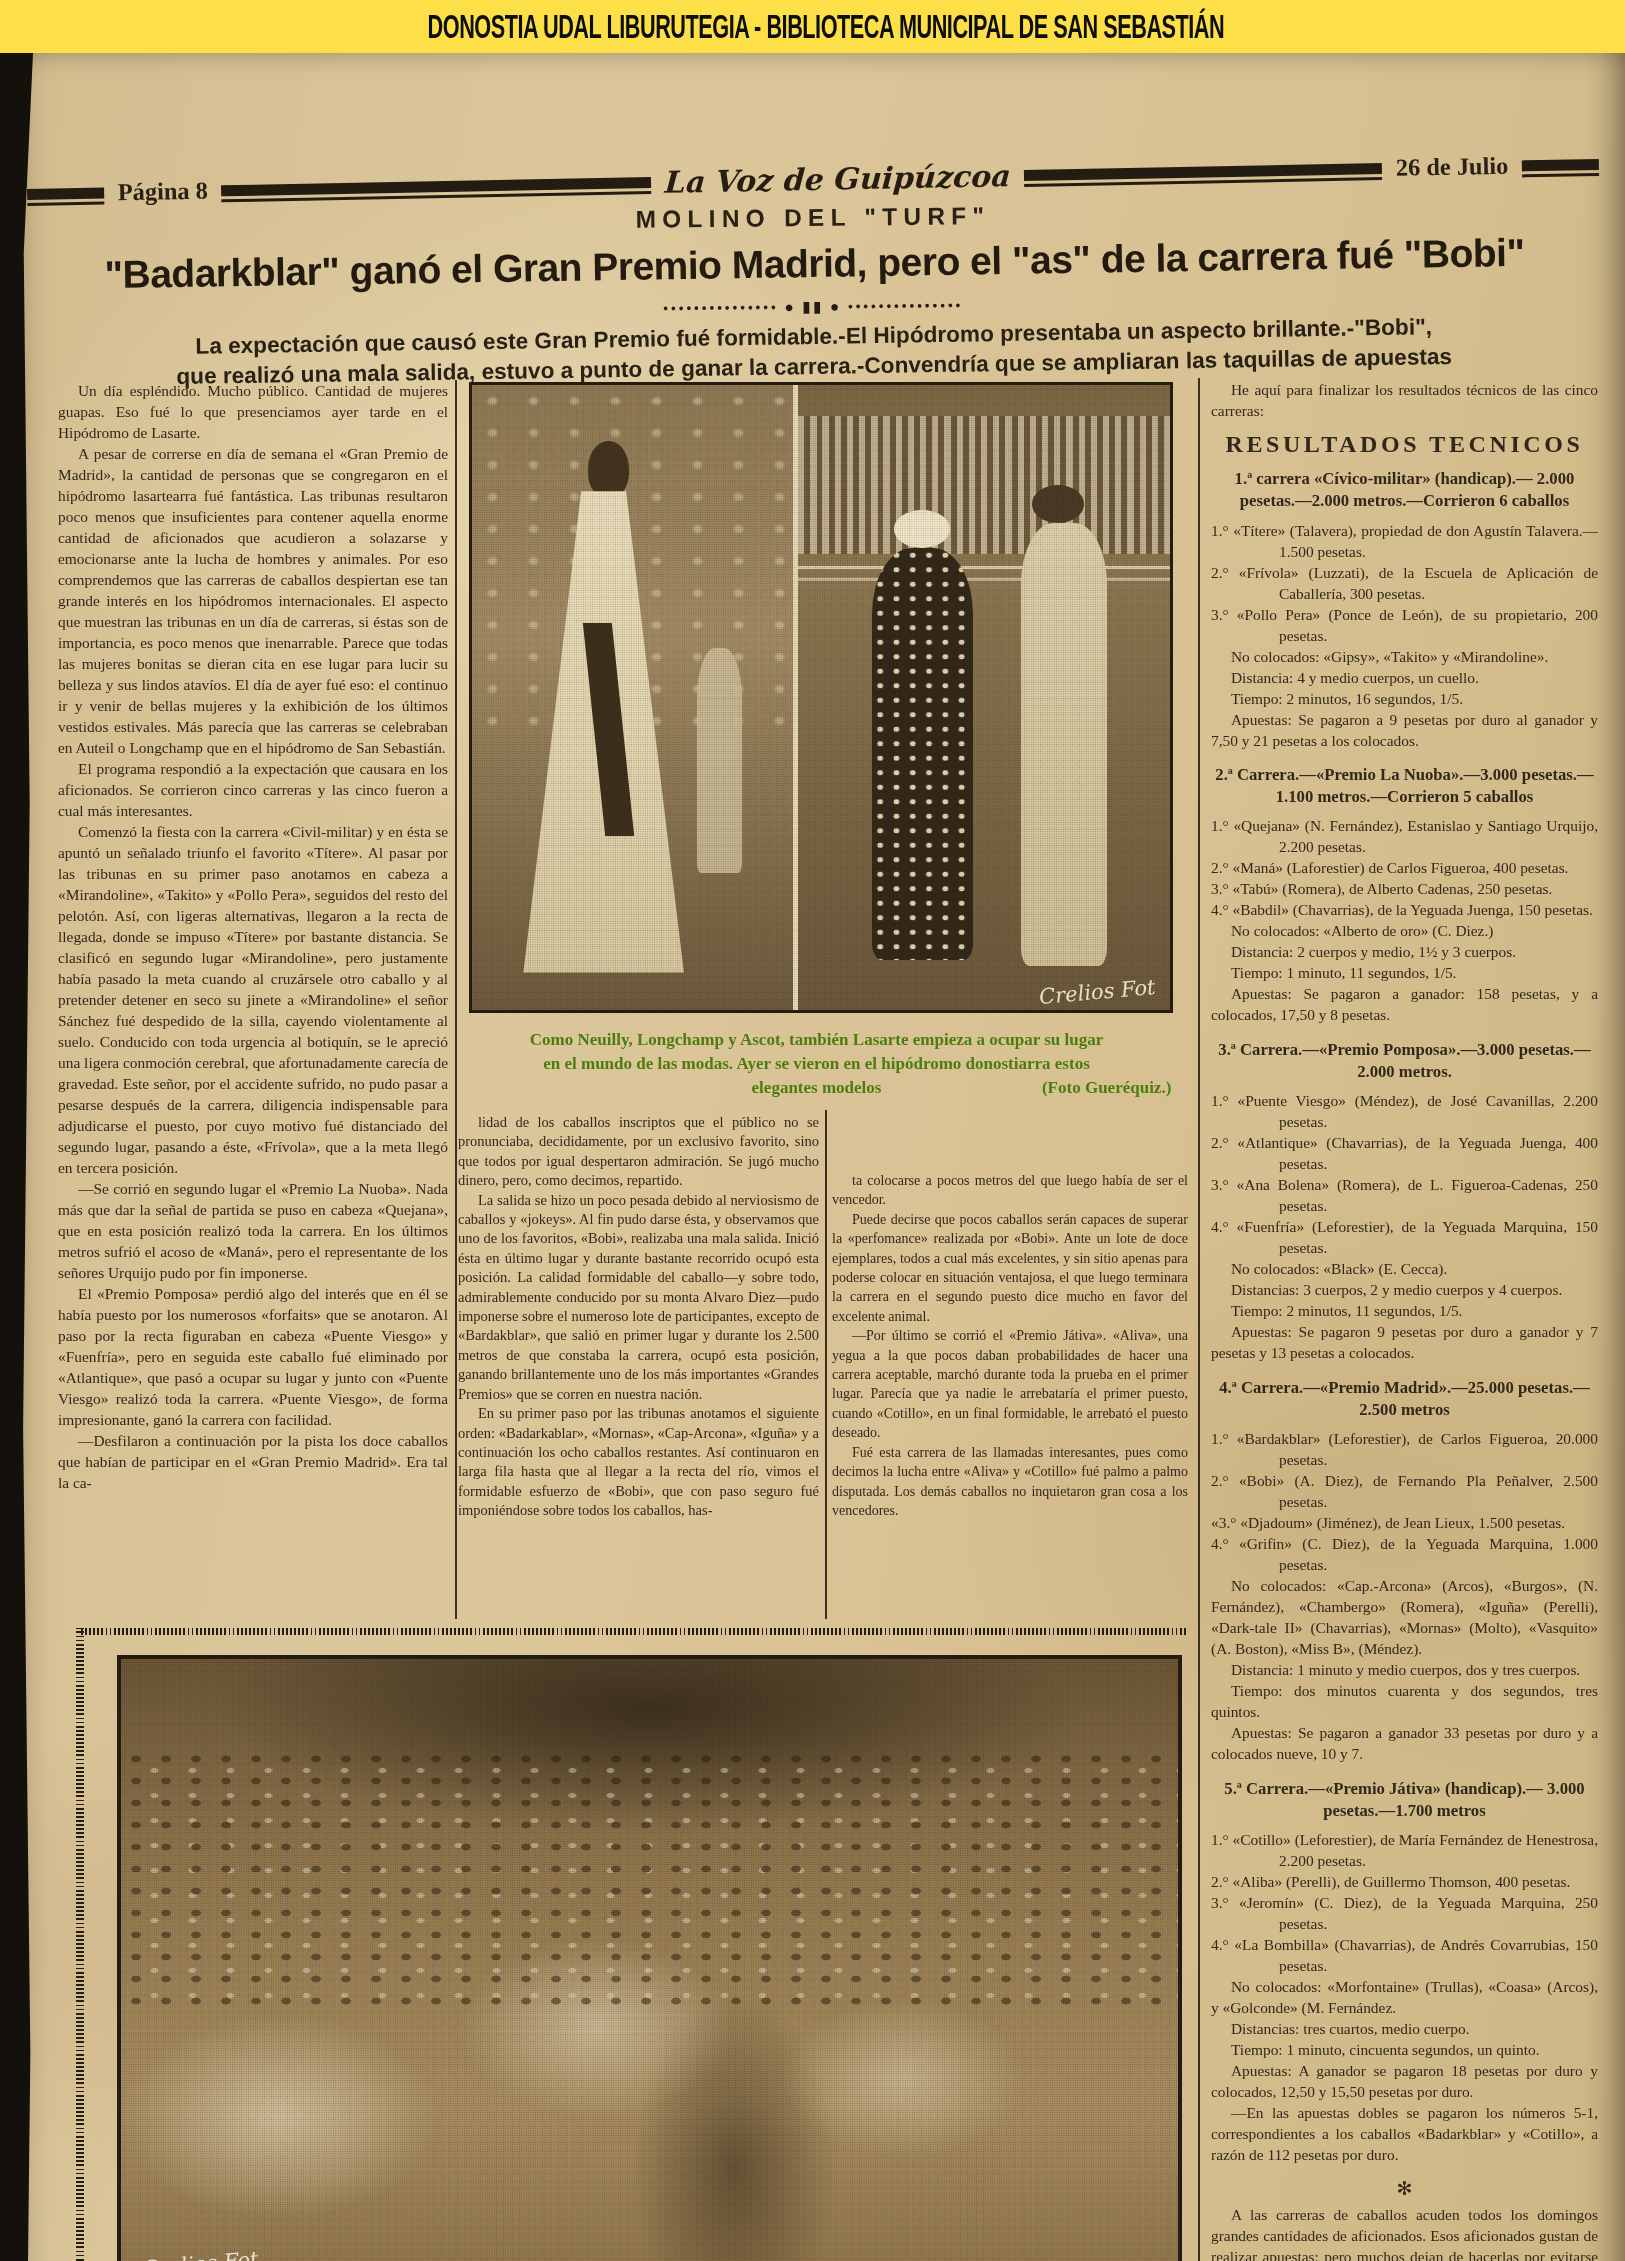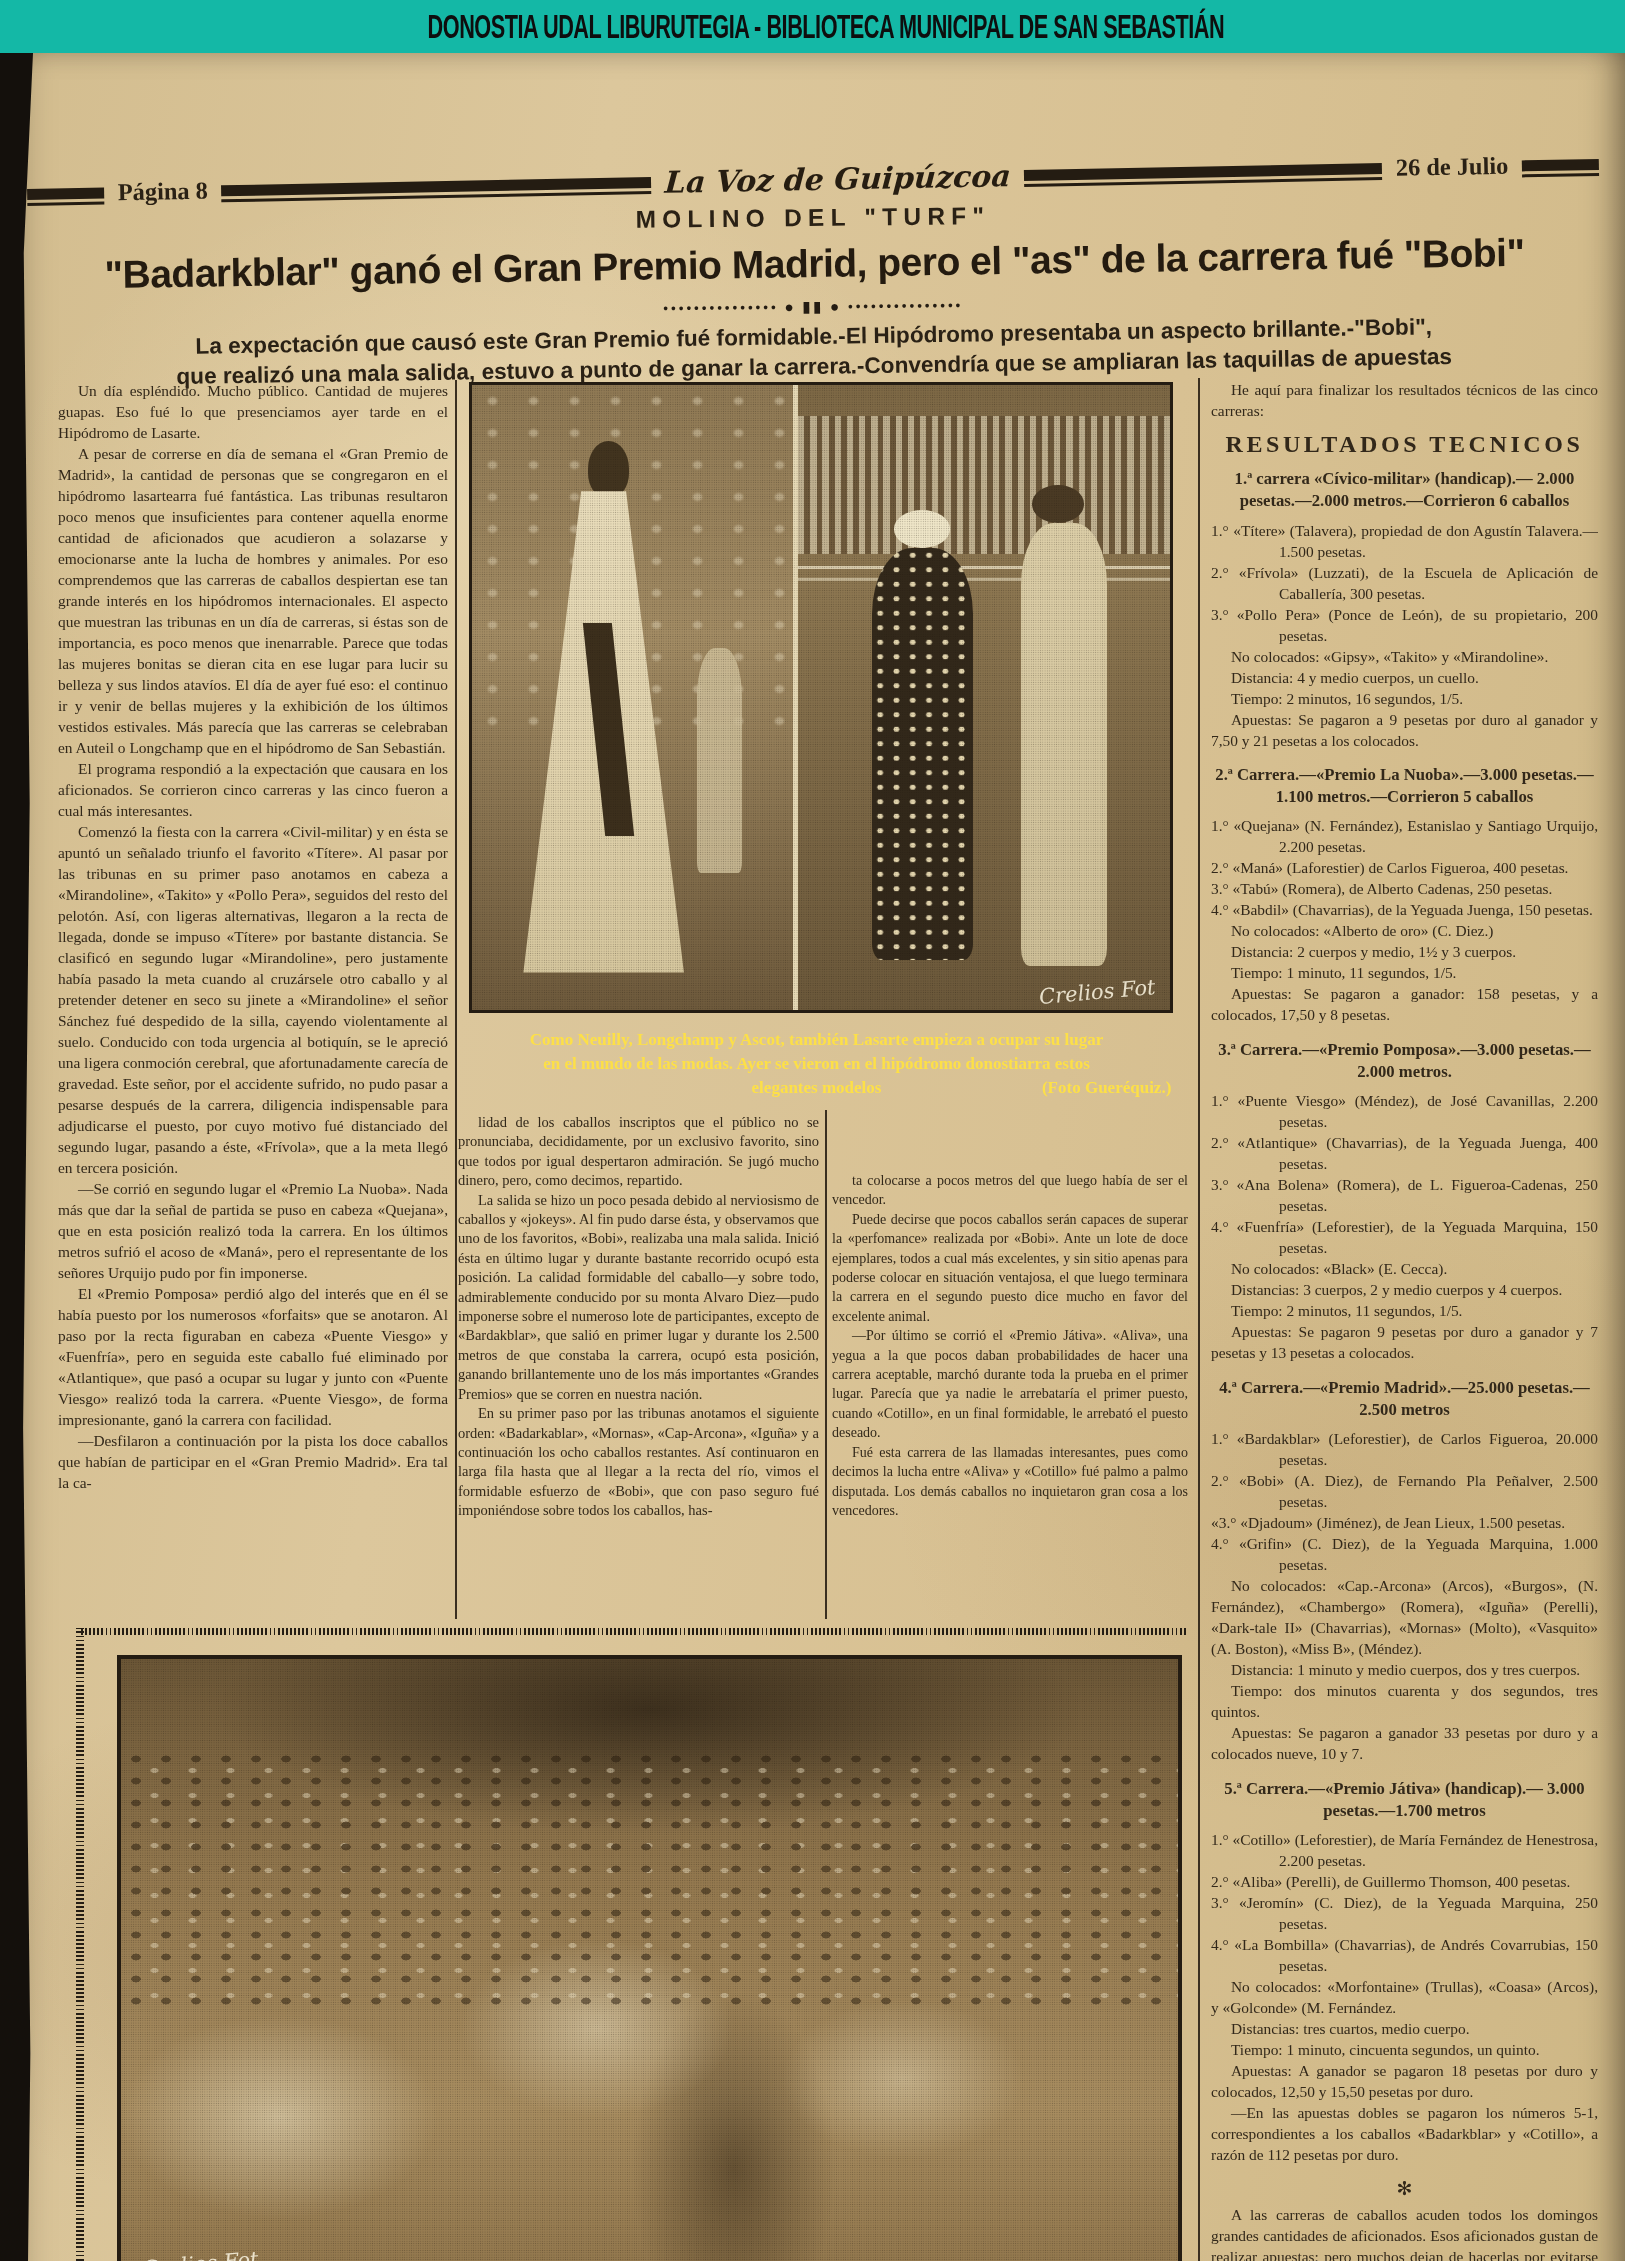--- a/index.html
+++ b/index.html
@@ -5,21 +5,21 @@
   * { box-sizing: border-box; }
   html,body { margin:0; padding:0; background:#000; }
   .stage{
     position:relative; width:1626px; height:2554px; overflow:hidden;
     background:#0b0907; color:#32281a;
     font-family:"Liberation Serif", serif;
   }
   
   .banner{
     position:absolute; top:0; left:0; width:100%; height:53px;
-    background:#14b8a6; display:flex; align-items:center; justify-content:center;padding-left:25px;
+    background:#fde047; display:flex; align-items:center; justify-content:center;padding-left:25px;
   }
   .banner span{
     font-family:"Liberation Sans", sans-serif; font-weight:bold; font-size:22.6px;
     color:#0e0e0e; letter-spacing:-0.5px; transform:scale(0.96,1.5);
     white-space:nowrap;
   }
   .paper{
     position:absolute; top:53px; left:0; right:0; bottom:0;
     background:
       radial-gradient(814px 543px at 30% 18%, rgba(255,244,214,.28), transparent 60%),
@@ -74,21 +74,21 @@
   .col3{ left:832px; top:1171px; width:356px; height:509px; font-size:14px; line-height:19.4px; }
   .results{ left:1211px; top:379px; width:387px; height:2013px; }
   .vrule{ position:absolute; width:1.8px; background:#3a2f20; }
   
   .res-title{ text-align:center; font-weight:bold; font-size:24px; letter-spacing:3.6px; margin:12.7px 0 8.1px; }
   .race-h{ font-weight:bold; font-size:16.7px; line-height:1.32; margin:13.6px 0 7.2px;text-align:center; }
   .entry{ padding-left:68px; text-indent:-68px; text-align:justify; margin:0; }
   .note{ text-indent:20px; text-align:justify; margin:0; }
   .star{ text-align:center; font-size:19px; margin:12.7px 0 5.4px; }
   
-  .caption{ position:absolute; font-weight:bold; font-size:17px; line-height:1.42; text-align:center; color:#fde047; }
+  .caption{ position:absolute; font-weight:bold; font-size:17px; line-height:1.42; text-align:center; color:#4d7c0f; }
   .caption-top{ left:459px; top:1028px; width:715px; height:79px; }
   .cap-last{ position:relative; text-align:center; }
   .credit{ position:absolute; right:2.7px; bottom:0; font-weight:bold; }
   
   .photo-top{
     position:absolute; left:469px; top:382px; width:704px; height:631px;
     border:3.6px solid #241c12; background:#a18a63; display:flex; overflow:hidden;
   }
   .photo-top::after, .photo-bottom::after{
     content:""; position:absolute; inset:0; pointer-events:none;

